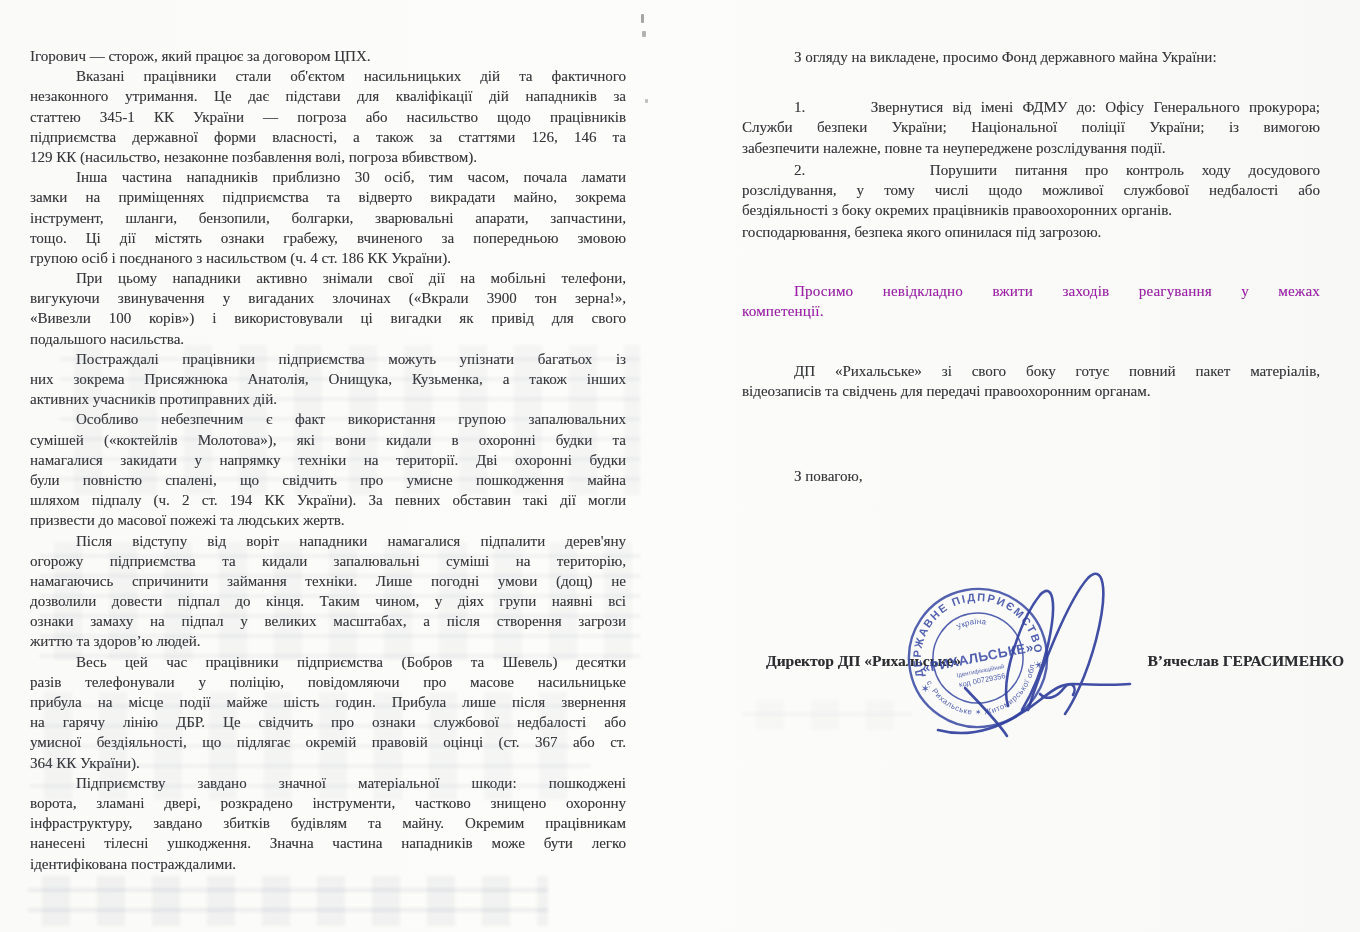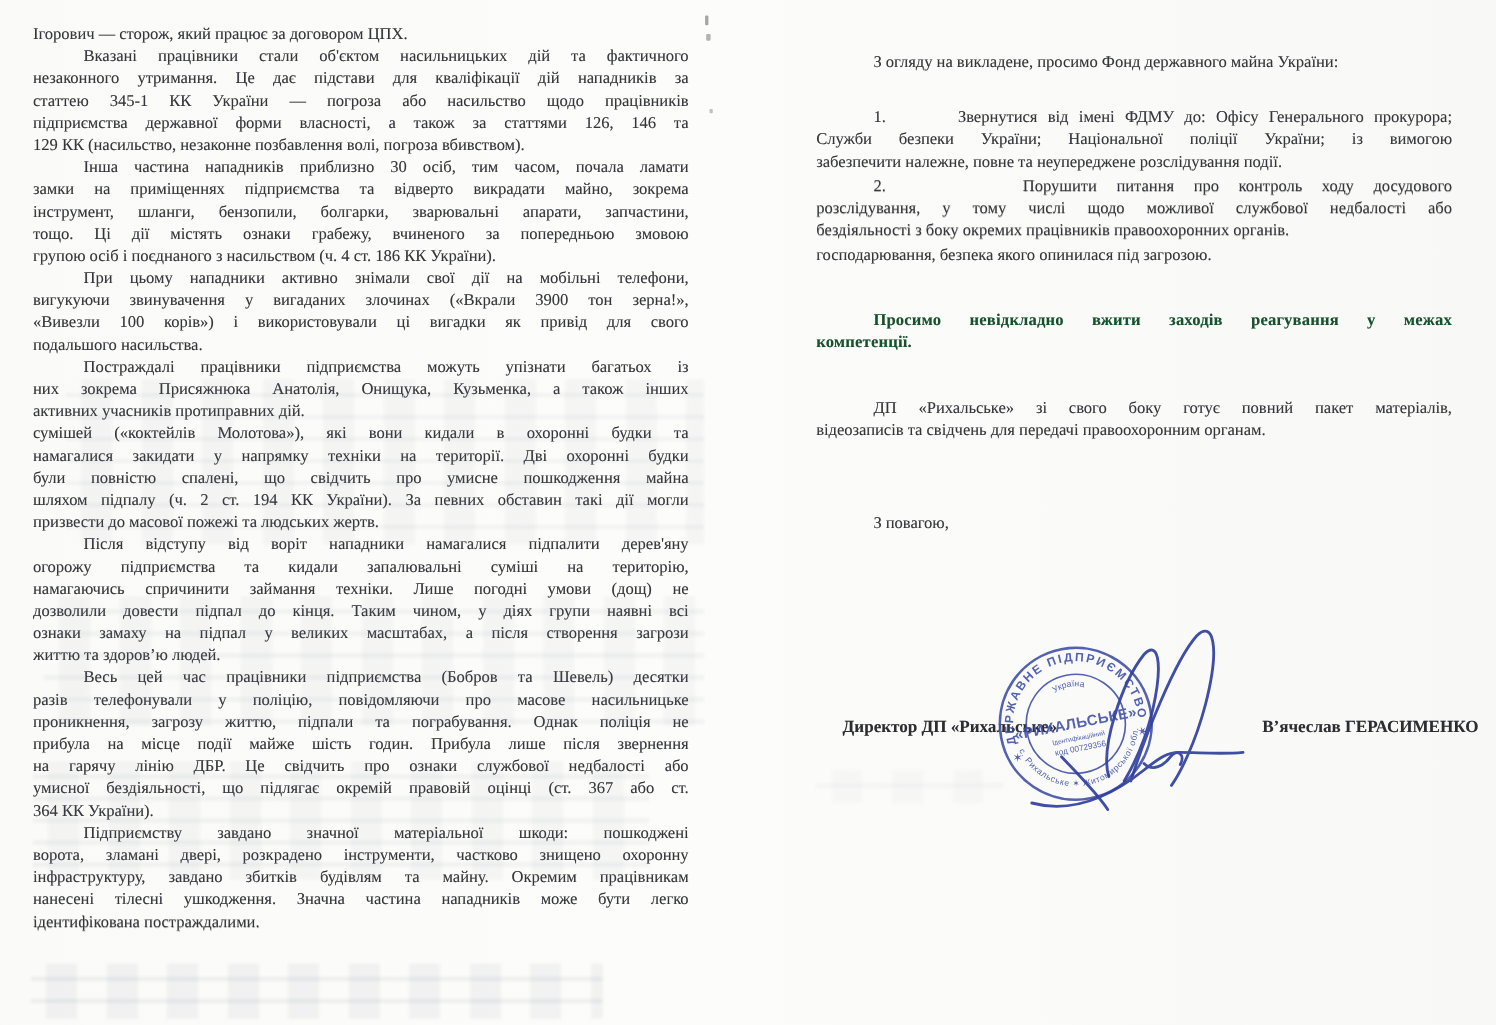--- a/index.html
+++ b/index.html
@@ -7,33 +7,33 @@
   }
   *{margin:0;padding:0;box-sizing:border-box;}
   html,body{width:1360px;height:932px;overflow:hidden;}
   body{
     background:linear-gradient(90deg,#fafaf8 0%, #fcfcfa 45%, #f8f8f6 100%);
     font-family:"Liberation Serif","DejaVu Serif",serif;
     color:var(--ink);
     position:relative;
   }
   .col{position:absolute;}
-  #left-col{left:30px;top:21px;width:596px;}
+  #left-col{left:30px;top:46px;width:596px;}
   #right-col{left:742px;top:47px;width:578px;}
   .para{margin:0;}
   .ln{
     font-size:15px;line-height:20.2px;height:20.2px;overflow:hidden;
     text-align:justify;text-align-last:justify;
     text-shadow:0.2px 0.2px 0.4px rgba(45,45,50,.35);
     white-space:normal;
   }
   .ln.end{text-align-last:left;}
   #left-col .ln.ind{padding-left:46px;}
   #right-col .ln.ind{padding-left:52px;}
-  .para.bold .ln{font-weight:bold;letter-spacing:.2px;color:#14532d;}
+  .para.bold .ln{font-weight:normal;letter-spacing:.2px;color:#a21caf;}
   
   #right-col .para:nth-child(2){margin-top:30px;}
   #right-col .para:nth-child(3){margin-top:2px;}
   #right-col .para:nth-child(4){margin-top:2px;}
   #right-col .para:nth-child(5){margin-top:38px;}
   #right-col .para:nth-child(6){margin-top:40px;}
   #right-col .para:nth-child(7){margin-top:65px;}
 
   #signature-row{
     position:absolute;left:766px;top:650px;width:578px;
@@ -94,38 +94,38 @@
       <div class="ln">вигукуючи звинувачення у вигаданих злочинах («Вкрали 3900 тон зерна!»,</div>
       <div class="ln">«Вивезли 100 корів») і використовували ці вигадки як привід для свого</div>
       <div class="ln end">подальшого насильства.</div>
     </div>
     <div class="para">
       <div class="ln ind">Постраждалі працівники підприємства можуть упізнати багатьох із</div>
       <div class="ln">них зокрема Присяжнюка Анатолія, Онищука, Кузьменка, а також інших</div>
       <div class="ln end">активних учасників протиправних дій.</div>
     </div>
     <div class="para">
+      <div class="ln ind">Особливо небезпечним є факт використання групою запалювальних</div>
       <div class="ln">сумішей («коктейлів Молотова»), які вони кидали в охоронні будки та</div>
       <div class="ln">намагалися закидати у напрямку техніки на території. Дві охоронні будки</div>
       <div class="ln">були повністю спалені, що свідчить про умисне пошкодження майна</div>
       <div class="ln">шляхом підпалу (ч. 2 ст. 194 КК України). За певних обставин такі дії могли</div>
       <div class="ln end">призвести до масової пожежі та людських жертв.</div>
     </div>
     <div class="para">
       <div class="ln ind">Після відступу від воріт нападники намагалися підпалити дерев'яну</div>
       <div class="ln">огорожу підприємства та кидали запалювальні суміші на територію,</div>
       <div class="ln">намагаючись спричинити займання техніки. Лише погодні умови (дощ) не</div>
       <div class="ln">дозволили довести підпал до кінця. Таким чином, у діях групи наявні всі</div>
       <div class="ln">ознаки замаху на підпал у великих масштабах, а після створення загрози</div>
       <div class="ln end">життю та здоров’ю людей.</div>
     </div>
     <div class="para">
       <div class="ln ind">Весь цей час працівники підприємства (Бобров та Шевель) десятки</div>
       <div class="ln">разів телефонували у поліцію, повідомляючи про масове насильницьке</div>
-      <div class="ln">проникнення, загрозу життю, підпали та пограбування. Однак поліція не</div>
       <div class="ln">прибула на місце події майже шість годин. Прибула лише після звернення</div>
       <div class="ln">на гарячу лінію ДБР. Це свідчить про ознаки службової недбалості або</div>
       <div class="ln">умисної бездіяльності, що підлягає окремій правовій оцінці (ст. 367 або ст.</div>
       <div class="ln end">364 КК України).</div>
     </div>
     <div class="para">
       <div class="ln ind">Підприємству завдано значної матеріальної шкоди: пошкоджені</div>
       <div class="ln">ворота, зламані двері, розкрадено інструменти, частково знищено охоронну</div>
       <div class="ln">інфраструктуру, завдано збитків будівлям та майну. Окремим працівникам</div>
       <div class="ln">нанесені тілесні ушкодження. Значна частина нападників може бути легко</div>

